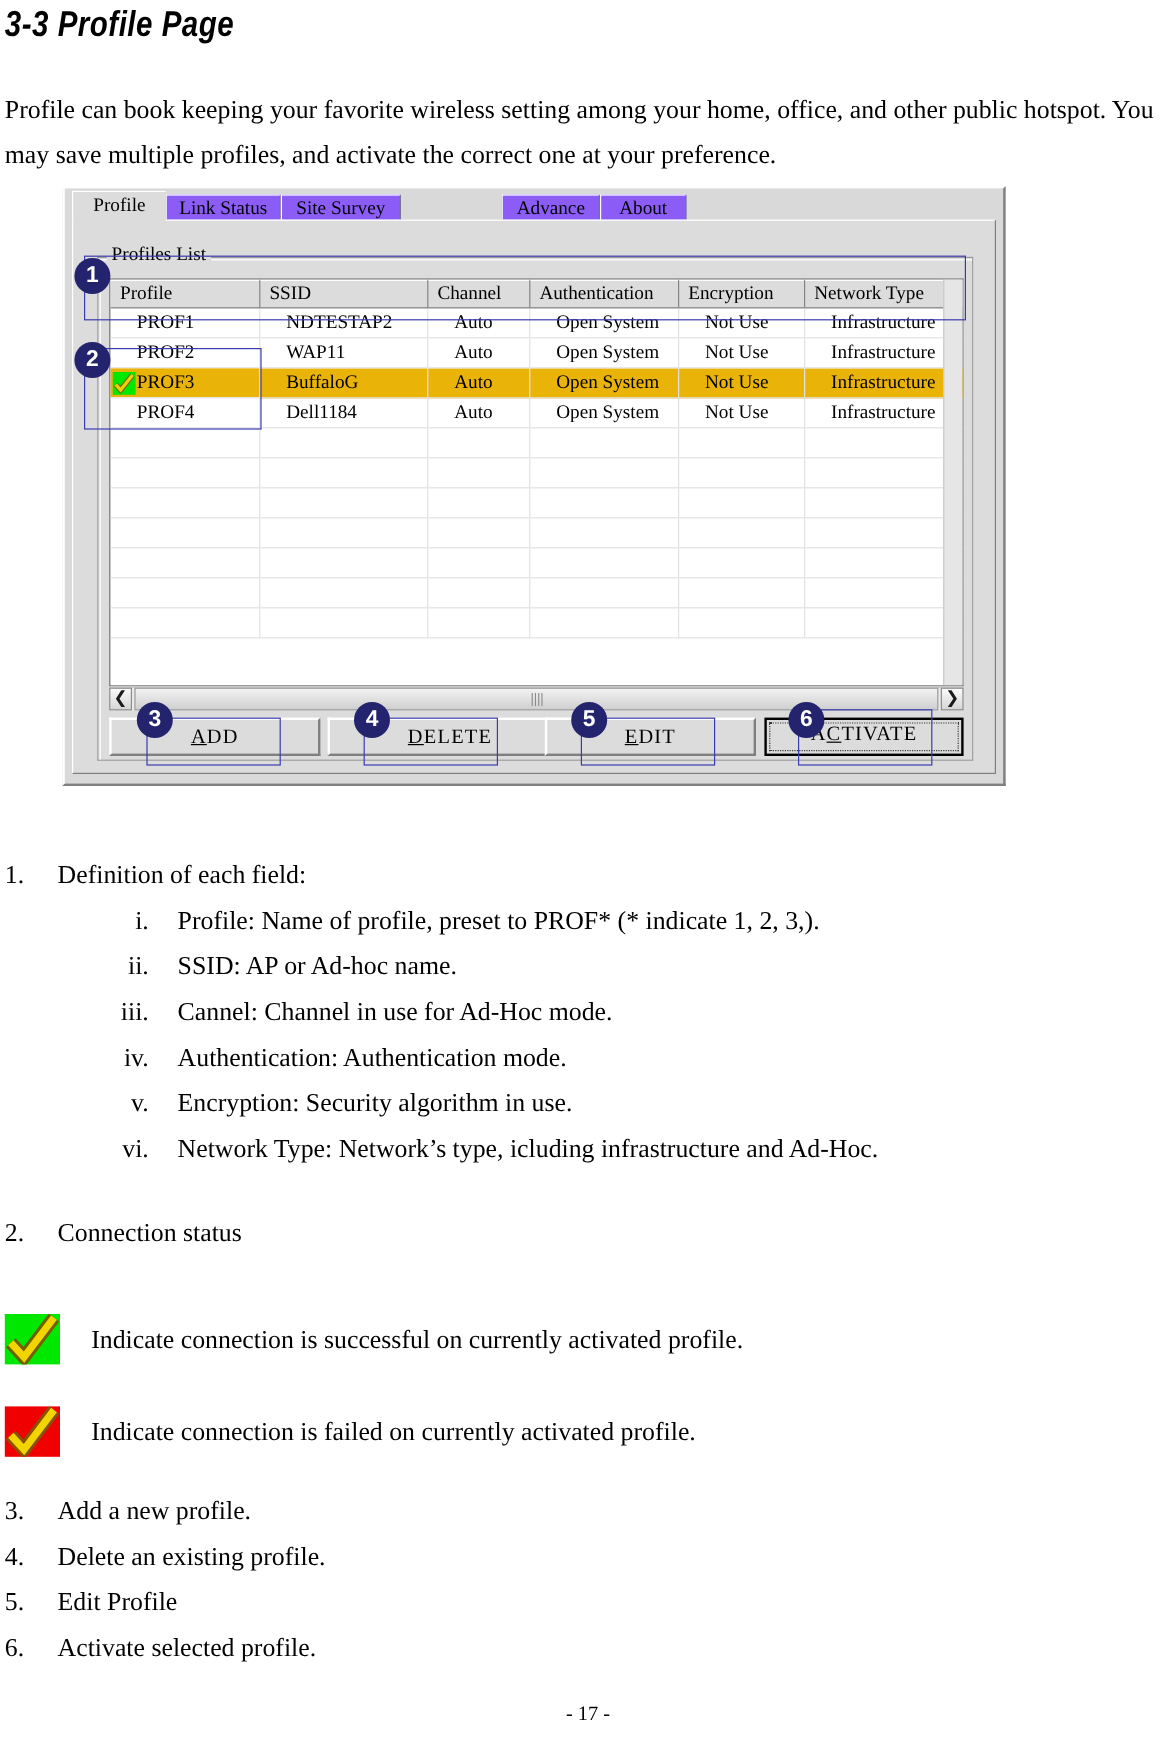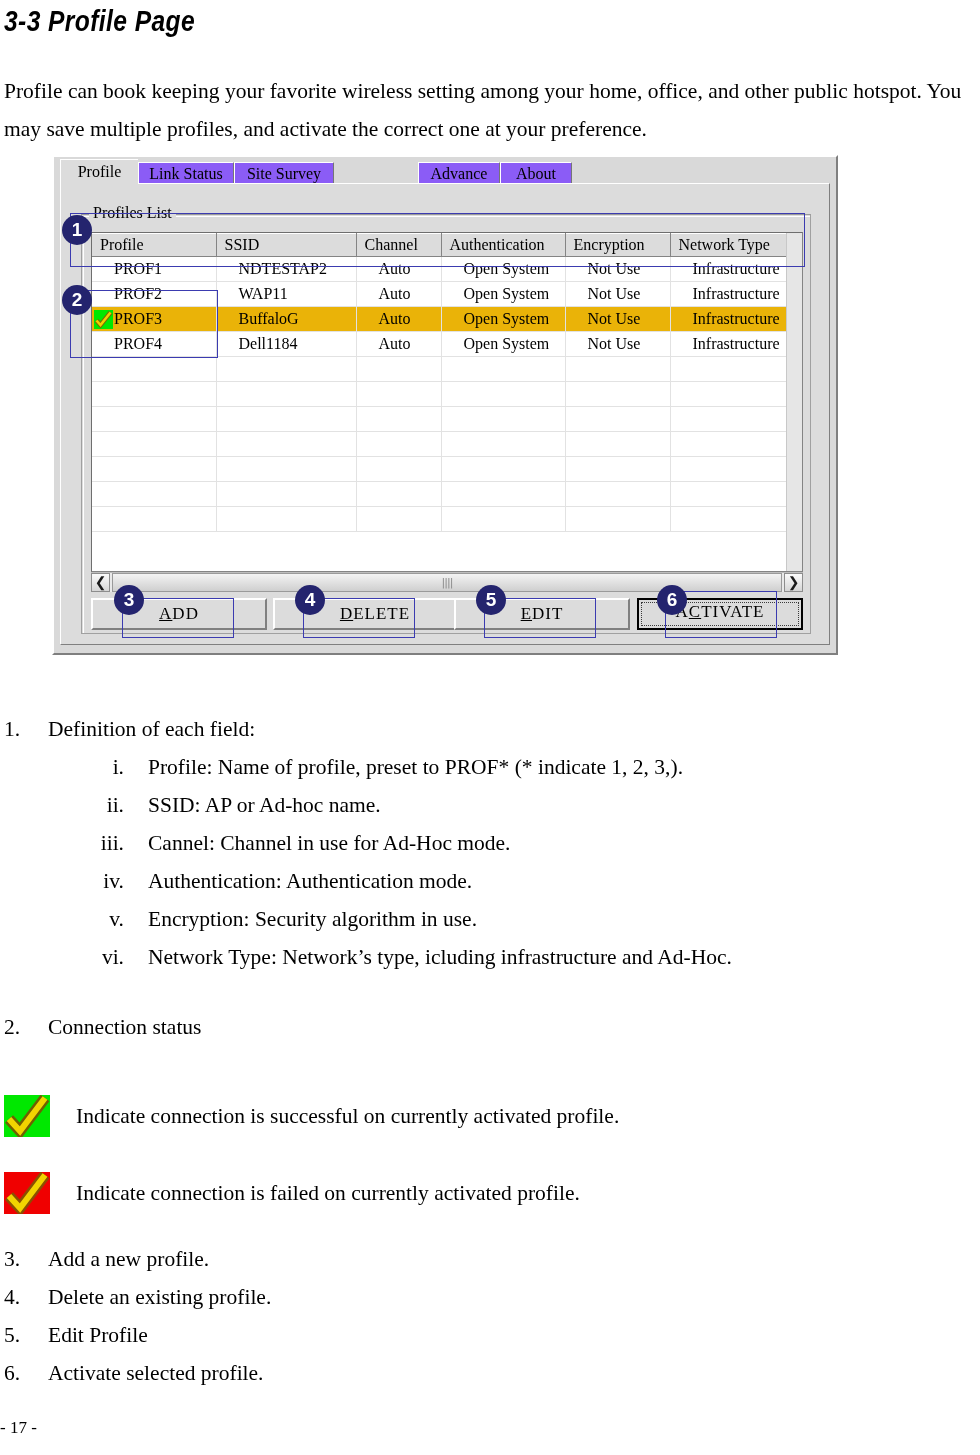--- a/index.html
+++ b/index.html
@@ -367,21 +367,21 @@
     font-size: 21.5px;
     line-height: 42px;
     white-space: nowrap;
   }
 
   .footer {
     position: absolute;
     left: 0;
     top: 1418px;
     width: 980px;
-    text-align: left;
+    text-align: center;
     font-size: 17px;
   }
 </style>
 </head>
 <body>
 
 <div class="page-heading">3-3 Profile Page</div>
 <div class="intro">Profile can book keeping your favorite wireless setting among your home, office, and other public hotspot. You may save multiple profiles, and activate the correct one at your preference.</div>
 
 <div class="dialog">

